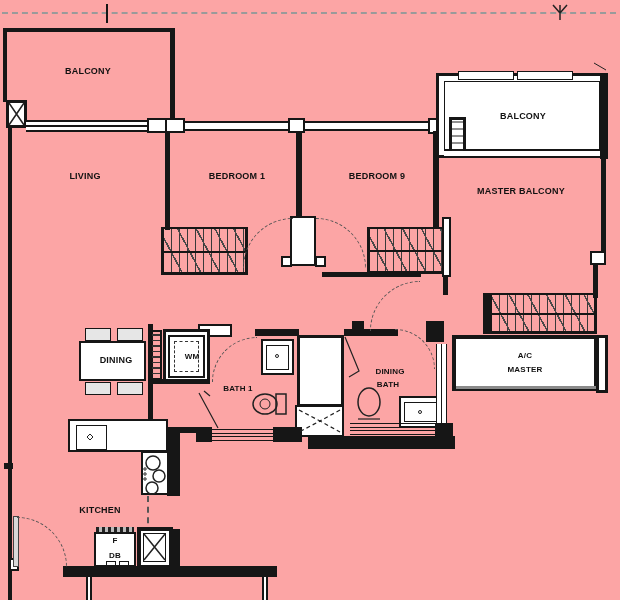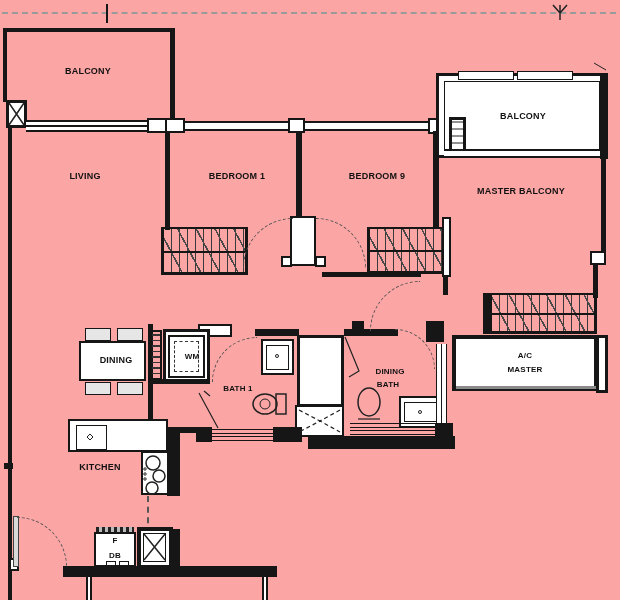--- a/index.html
+++ b/index.html
@@ -199,17 +199,17 @@
   <span class="lbl" style="left:377px;top:177px;">BEDROOM 9</span>
   <span class="lbl" style="left:523px;top:117px;">BALCONY</span>
   <span class="lbl" style="left:521px;top:192px;">MASTER BALCONY</span>
   <span class="lbl" style="left:104px;top:361px;margin-left:12px;">DINING</span>
   <span class="lbl s" style="left:192px;top:357px;">WM</span>
   <span class="lbl s" style="left:238px;top:389px;">BATH 1</span>
   <span class="lbl s" style="left:390px;top:372px;">DINING</span>
   <span class="lbl s" style="left:388px;top:385px;">BATH</span>
   <span class="lbl s" style="left:525px;top:356px;">A/C</span>
   <span class="lbl s" style="left:525px;top:370px;">MASTER</span>
-  <span class="lbl" style="left:100px;top:468px;">KITCHEN</span>
+  <span class="lbl" style="left:100px;top:511px;">KITCHEN</span>
   <span class="lbl s" style="left:115px;top:541px;">F</span>
   <span class="lbl s" style="left:115px;top:556px;">DB</span>
 
 </div>
 
 </body></html>

